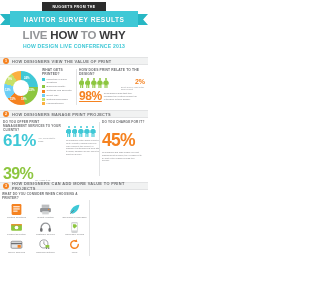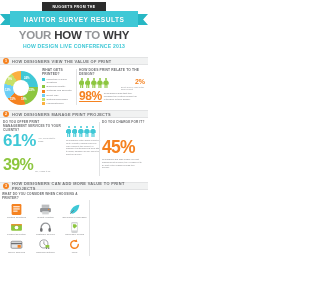--- a/index.html
+++ b/index.html
@@ -132,21 +132,21 @@
 
   <div class="hdr">
     <div class="nugget-tab">NUGGETS FROM THE</div>
     <div class="ribbon-wrap">
       <div class="ribbon-tail-l"></div>
       <div class="ribbon-tail-r"></div>
       <div class="ribbon">
         <span>NAVITOR SURVEY RESULTS</span>
       </div>
     </div>
-    <div class="bigtitle"><span>YOUR </span><b>HOW</b><span> TO </span><b>WHY</b></div>
+    <div class="bigtitle"><span>LIVE </span><b>HOW</b><span> TO </span><b>WHY</b></div>
     <div class="subtitle">HOW DESIGN LIVE CONFERENCE 2013</div>
   </div>
 
   <div class="secbar">
     <div class="num" style="background:#f58220">1</div>
     <div class="lbl">HOW DESIGNERS VIEW THE VALUE OF PRINT</div>
   </div>
 
   <div class="sec1">
 
@@ -230,21 +230,21 @@
     <div class="lbl">HOW DESIGNERS MANAGE PRINT PROJECTS</div>
   </div>
 
   <div class="sec2">
     <div class="s2a">
       <div class="q-h">DO YOU OFFER PRINT MANAGEMENT SERVICES TO YOUR CLIENTS?</div>
       <div style="display:flex;align-items:flex-start;margin-top:3px">
         <div class="p61">61%</div>
         <div class="note-s" style="margin-left:2px;margin-top:2px;width:20px">Yes, From start to finish.</div>
       </div>
-      <div style="display:flex;align-items:flex-end;margin-top:11px">
+      <div style="display:flex;align-items:flex-end;margin-top:20px">
         <div class="p39">39%</div>
         <div class="note-s" style="margin-left:2px;margin-top:4px;width:18px">No, I hand it off.</div>
       </div>
     </div>
 
     <div class="s2b">
       <div class="people" style="margin-top:6px">
         <div class="person">
             <div class="head" style="background:#3fc8d6"></div>
             <div class="body" style="background:#3fc8d6"></div>
@@ -266,21 +266,21 @@
             <div class="body" style="background:#3fc8d6"></div>
           </div>
       </div>
       <div class="note-t" style="margin-top:2px">Of designers either hand a print job off to a printer, having someone else complete the project, or manage it all themselves from start to finish, handing off only when the print job is done.</div>
     </div>
 
     <div class="divider-v2"></div>
 
     <div class="s2c">
       <div class="q-h">DO YOU CHARGE FOR IT?</div>
-      <div class="p45" style="margin-top:15px">45%</div>
+      <div class="p45" style="margin-top:8px">45%</div>
       <div class="note-t" style="margin-top:2px;width:40px">Of designers DO NOT charge for print management services, they consider it to be part of the design process they provide.</div>
     </div>
   </div>
 
   <div class="secbar">
     <div class="num" style="background:#f58220">3</div>
     <div class="lbl">HOW DESIGNERS CAN ADD MORE VALUE TO PRINT PROJECTS</div>
   </div>
 
   <div class="sec3">

